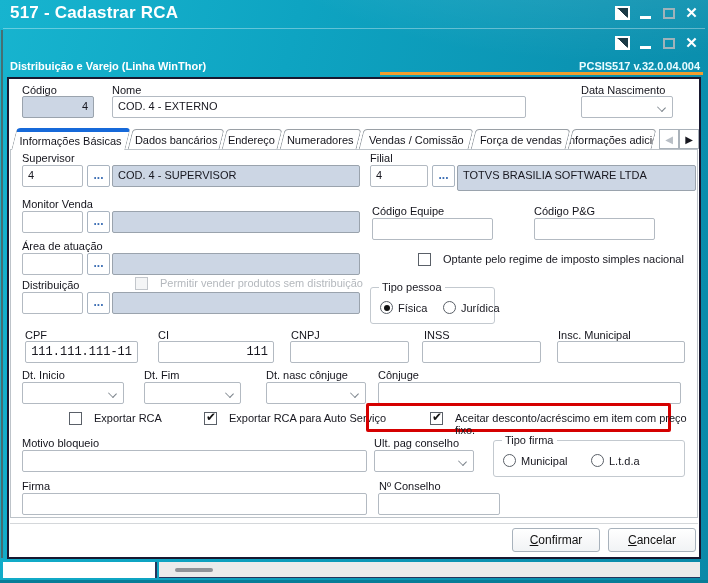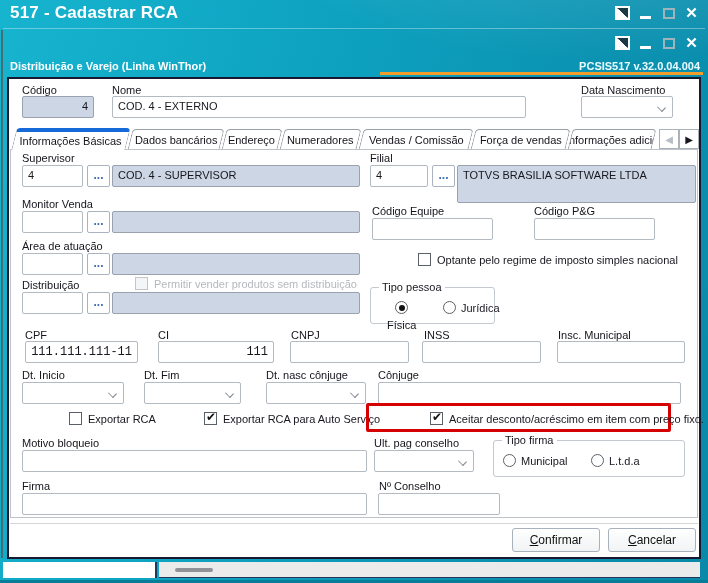--- a/index.html
+++ b/index.html
@@ -53,21 +53,21 @@
   .tab > span { transform:skewX(14deg); white-space:nowrap; font-size:11px; color:#14141c; padding:0 6px; }
   .tab.active { border-top:4px solid var(--active-tab-blue,#1669d9); height:22px; z-index:3; }
   .tab-arrows { position:absolute; left:659px; top:129px; display:flex; }
   .tab-arrow { width:20px; height:20px; border:1px solid #aab2ba; background:#fff; display:flex;
     align-items:center; justify-content:center; font-size:10px; }
   .tab-arrow.disabled { color:#b9bfc6; }
   .tab-arrow.enabled { color:#17171f; }
   #tabpage { left:10px; top:149px; width:688px; height:369px; border:1px solid #bdc3c9; background:#fff; }
 
   
-  .checkbox { position:absolute; display:flex; align-items:center; gap:6px; cursor:default;padding-left:44px; }
+  .checkbox { position:absolute; display:flex; align-items:flex-start; gap:12px; cursor:default;padding-left:44px; }
   .checkbox .box { width:13px; height:13px; border:1px solid #5a6068; background:#fff; position:relative; flex:0 0 13px; }
   .checkbox .mark { display:none; position:absolute; left:1px; top:-3px; font-size:12px; color:#111; }
   .checkbox.checked .mark { display:block; }
   .checkbox.disabled .box { border-color:#c2c6cb; background:#f4f5f6; }
   .checkbox.disabled span.cbl { color:#b4b8bd; }
   .radio { display:flex; align-items:center; gap:5px; }
   .radio .circ { width:13px; height:13px; border:1px solid #5a6068; border-radius:50%; background:#fff;
     display:flex; align-items:center; justify-content:center; }
   .radio .dot { display:none; width:6px; height:6px; border-radius:50%; background:#111; }
   .radio.selected .dot { display:block; }
@@ -166,21 +166,21 @@
   </div>
   <div class="abs" id="tabpage"></div>
 
   <span class="lbl" style="left:22px;top:152px;">Supervisor</span>
   <div class="input" style="left:22px;top:165px;width:61px;height:22px;">4</div>
   <div class="dots" style="left:87px;top:165px;">...</div>
   <div class="input gray" style="left:112px;top:165px;width:248px;height:22px;">COD. 4 - SUPERVISOR</div>
   <span class="lbl" style="left:370px;top:152px;">Filial</span>
   <div class="input" style="left:370px;top:165px;width:58px;height:22px;">4</div>
   <div class="dots" style="left:432px;top:165px;">...</div>
-  <div class="input gray" style="left:457px;top:165px;width:239px;height:38px;">TOTVS BRASILIA SOFTWARE LTDA</div>
+  <div class="input gray" style="left:457px;top:165px;width:239px;height:26px;">TOTVS BRASILIA SOFTWARE LTDA</div>
 
   <span class="lbl" style="left:22px;top:198px;">Monitor Venda</span>
   <div class="input" style="left:22px;top:211px;width:61px;height:22px;"></div>
   <div class="dots" style="left:87px;top:211px;">...</div>
   <div class="input gray" style="left:112px;top:211px;width:248px;height:22px;"></div>
   <span class="lbl" style="left:372px;top:205px;">Código Equipe</span>
   <div class="input" style="left:372px;top:218px;width:121px;height:22px;"></div>
   <span class="lbl" style="left:534px;top:205px;">Código P&amp;G</span>
   <div class="input" style="left:534px;top:218px;width:121px;height:22px;"></div>
 
@@ -196,21 +196,21 @@
   <span class="lbl" style="left:22px;top:279px;">Distribuição</span>
   <div class="checkbox disabled" style="left:91px;top:277px;">
     <span class="box"></span>
     <span class="cbl">Permitir vender produtos sem distribuição</span>
   </div>
   <div class="input" style="left:22px;top:292px;width:61px;height:22px;"></div>
   <div class="dots" style="left:87px;top:292px;">...</div>
   <div class="input gray" style="left:112px;top:292px;width:248px;height:22px;"></div>
   <div class="groupbox" style="left:370px;top:287px;width:125px;height:37px;">
     <span class="legend">Tipo pessoa</span>
-    <div class="radio selected" style="position:absolute;left:16px;top:13px;flex-direction:column;">
+    <div class="radio selected" style="position:absolute;left:9px;top:13px;">
       <span class="circ">
           <span class="dot"></span>
         </span>
       <span>Física</span>
     </div>
     <div class="radio" style="position:absolute;left:72px;top:13px;">
       <span class="circ"></span>
       <span>Jurídica</span>
     </div>
   </div>

